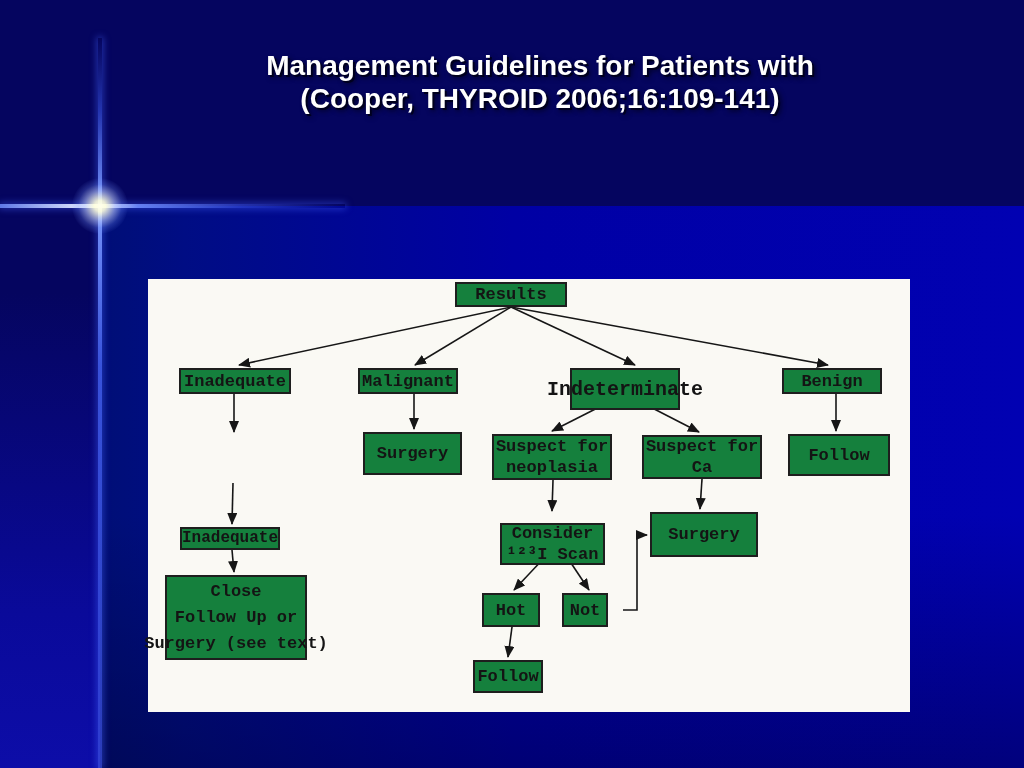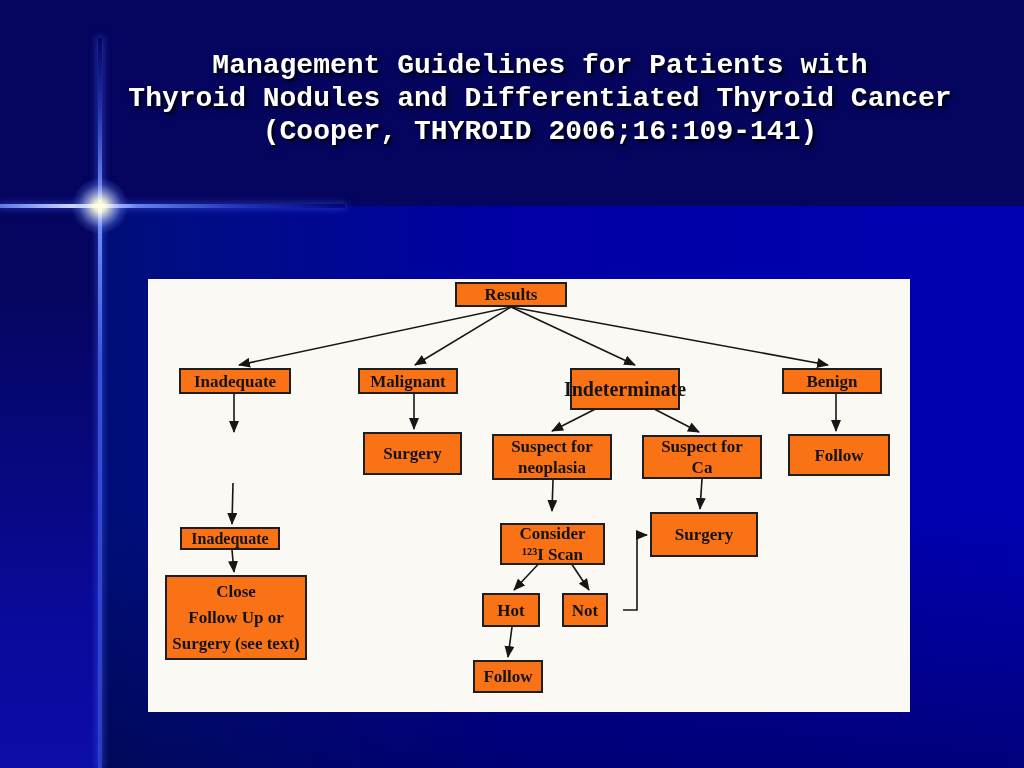--- a/index.html
+++ b/index.html
@@ -40,33 +40,32 @@
     background:radial-gradient(circle,
       rgba(255,255,235,0.98) 0%, rgba(255,255,220,0.9) 14%,
       rgba(190,205,255,0.55) 38%, rgba(120,150,255,0.25) 55%, rgba(80,110,255,0) 72%);
   }
   
   .title{
     position:absolute;left:105px;top:49px;width:870px;z-index:5;
     text-align:center;color:#FFFFFF;font-weight:bold;
     font-size:28px;line-height:33px;letter-spacing:0px;
     text-shadow:2px 2px 0 #00001E, 3px 3px 5px rgba(0,0,30,0.85);
-    font-family:Liberation Mono, monospace;
   }
   
   .panel{
     position:absolute;left:148px;top:279px;width:762px;height:433px;z-index:5;
     background:#FAF9F4;
   }
   .panel svg{position:absolute;left:0;top:0;z-index:1;}
   .node{
     position:absolute;z-index:2;
     display:flex;flex-direction:column;align-items:center;justify-content:center;
-    border:2px solid #1E1E1E;background:#f97316;
-    font-family:Liberation Serif, serif;font-weight:700;
+    border:2px solid #1E1E1E;background:#15803d;
+    font-family:Liberation Mono, monospace;font-weight:700;
     font-size:17px;line-height:21px;color:#141414;text-align:center;
     box-sizing:border-box;white-space:nowrap;
   }
   #n-results{left:307px;top:3px;width:112px;height:25px}
   #n-inadequate1{left:31px;top:89px;width:112px;height:26px}
   #n-malignant{left:210px;top:89px;width:100px;height:26px}
   #n-indeterminate{left:422px;top:89px;width:110px;height:42px;font-size:20px}
   #n-benign{left:634px;top:89px;width:100px;height:26px}
   #n-repeat{left:25px;top:156px;width:120px;height:48px}
   #n-surgery1{left:215px;top:153px;width:99px;height:43px}
@@ -85,21 +84,20 @@
 <body>
 
 <div class="bg-lower"></div>
 <div class="left-stripe"></div>
 <div class="flare-v"></div>
 <div class="flare-h"></div>
 <div class="flare-core"></div>
 
 <div class="title">
   <div>Management Guidelines for Patients with</div>
-  <div>Thyroid Nodules and Differentiated Thyroid Cancer</div>
   <div>(Cooper, THYROID 2006;16:109-141)</div>
 </div>
 
 <div class="panel">
 
   <svg width="762" height="433" viewBox="0 0 762 433">
     <defs>
       <marker id="ah" markerUnits="userSpaceOnUse" markerWidth="12" markerHeight="10" refX="11" refY="5" orient="auto">
         <path d="M0,0 L12,5 L0,10 Z" fill="#161616"></path>
       </marker>

